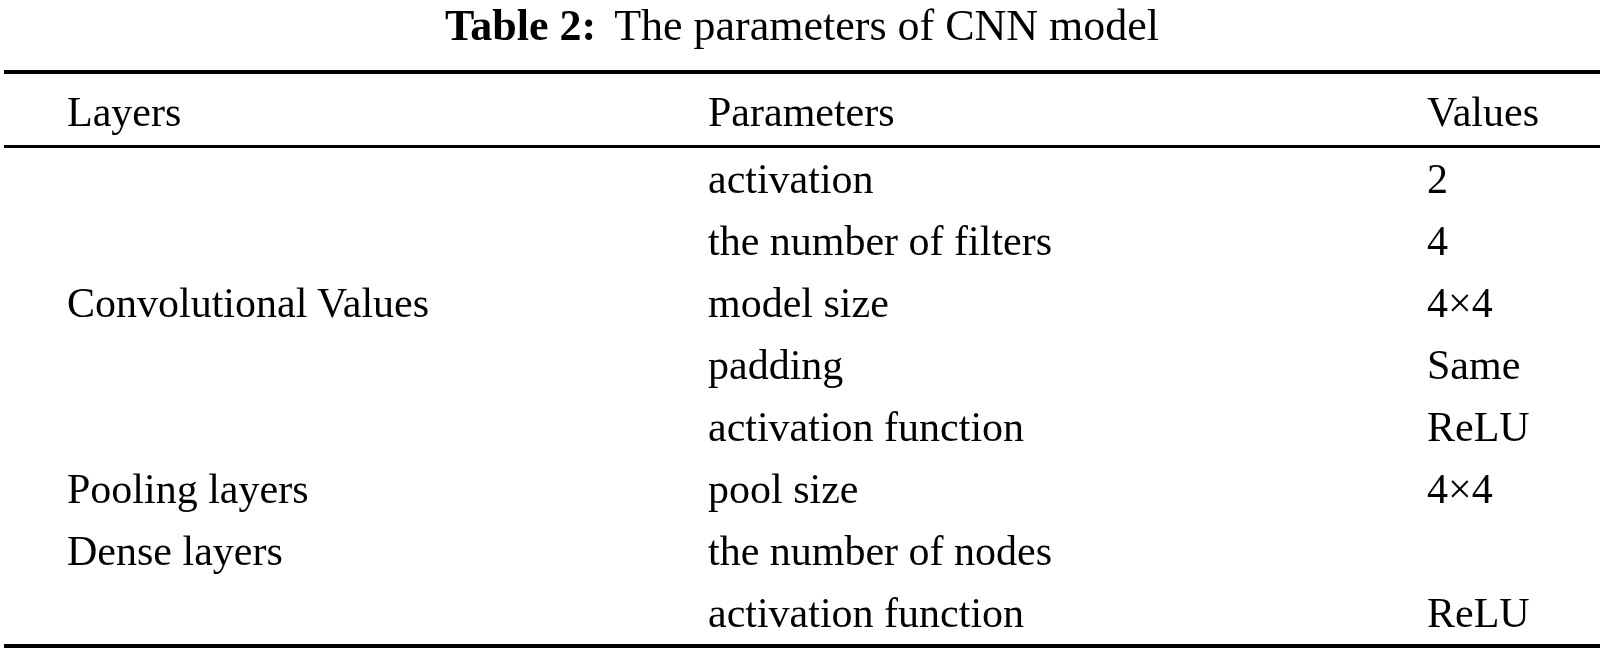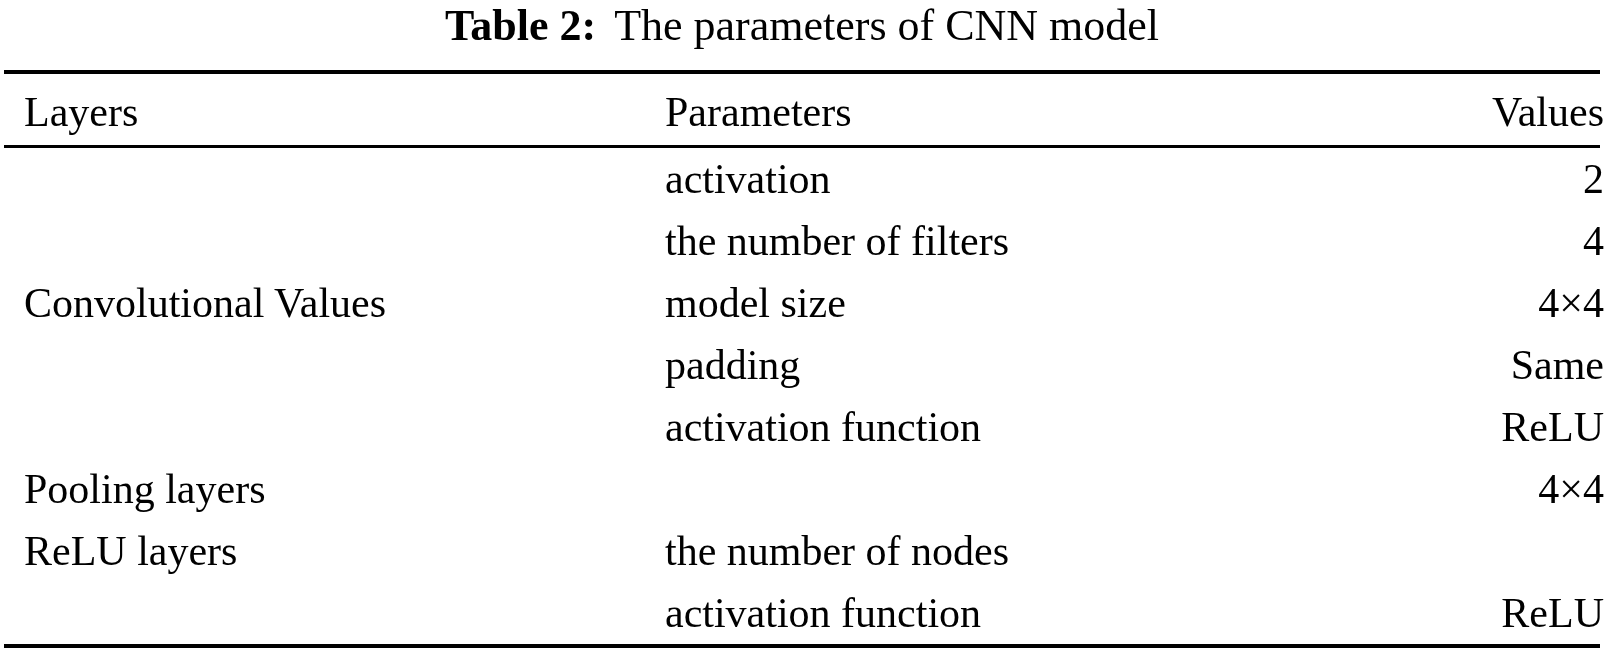--- a/index.html
+++ b/index.html
@@ -52,23 +52,23 @@
     box-sizing: border-box;
   }
   .row.body {
     height: 62px;
   }
   .cell {
     box-sizing: border-box;
     white-space: nowrap;
     overflow: visible;
   }
-  .c1 { width: 665px; padding-left: 24px; }
+  .c1 { width: 665px; padding-left: 24px; margin-left: 43px; }
   .c2 { width: 719px; }
-  .c3 { flex: 1; text-align: right; }
+  .c3 { flex: 1; }
 </style>
 </head>
 <body>
 
 <div class="page">
 
   <div class="caption">
     <span class="caption-label">Table 2:</span><span class="caption-text">The parameters of CNN model</span>
   </div>
 
@@ -109,25 +109,26 @@
     </div>
 
     <div class="row body">
       <div class="cell c1"></div>
       <div class="cell c2">activation function</div>
       <div class="cell c3">ReLU</div>
     </div>
 
     <div class="row body">
       <div class="cell c1">Pooling layers</div>
+      <div class="cell c2">pool size</div>
       <div class="cell c3">4×4</div>
     </div>
 
     <div class="row body">
-      <div class="cell c1">ReLU layers</div>
+      <div class="cell c1">Dense layers</div>
       <div class="cell c2">the number of nodes</div>
     </div>
 
     <div class="row body">
       <div class="cell c1"></div>
       <div class="cell c2">activation function</div>
       <div class="cell c3">ReLU</div>
     </div>
 
     <div class="rule thick"></div>

